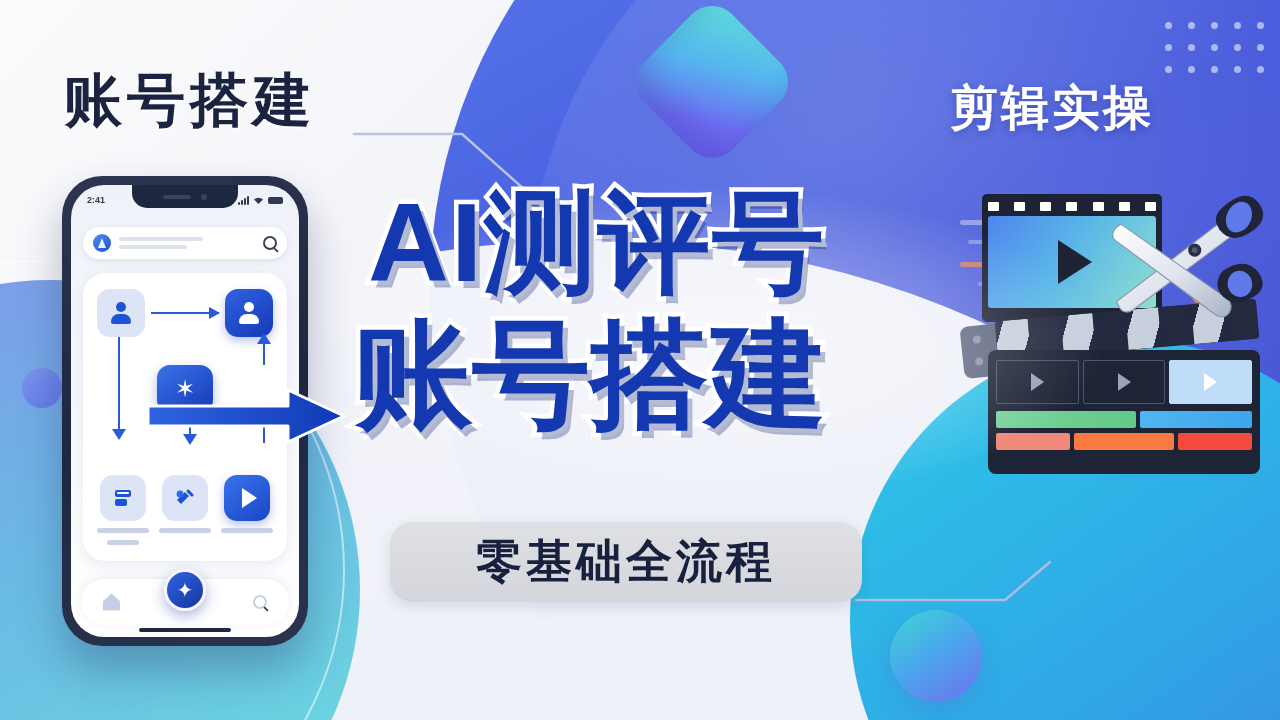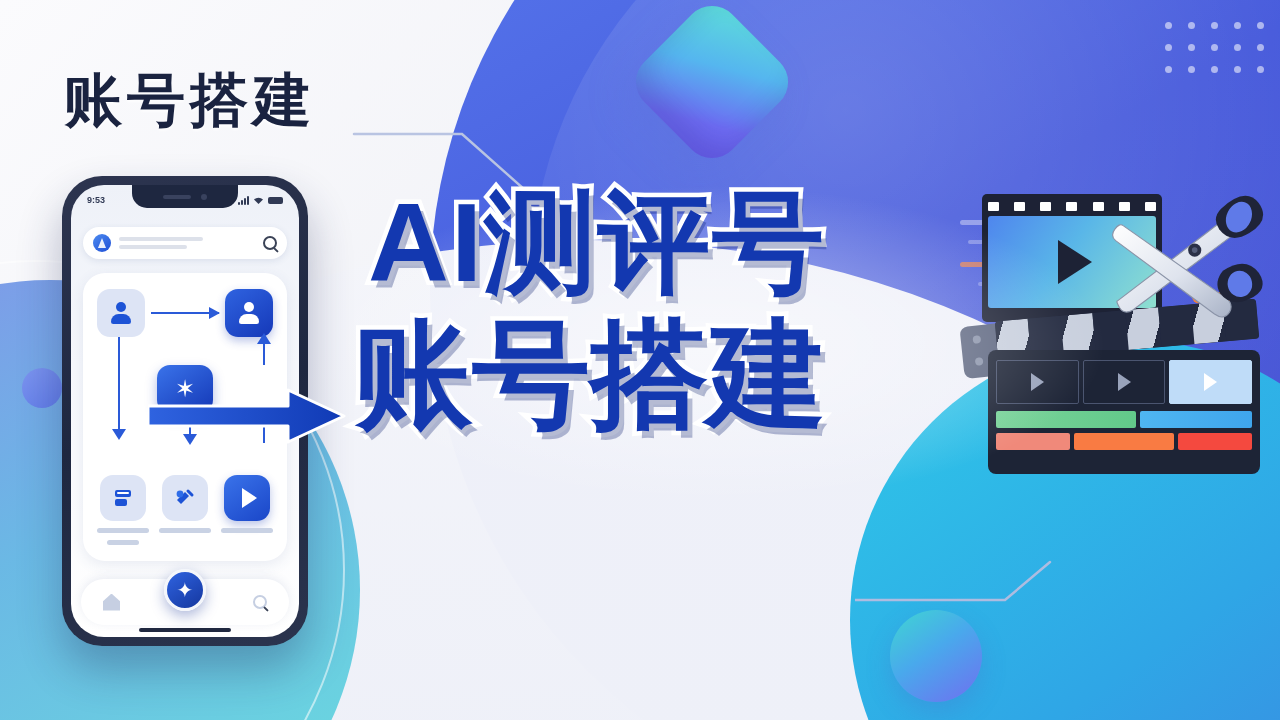--- a/index.html
+++ b/index.html
@@ -349,37 +349,41 @@
 
     <svg style="position:absolute;left:1190px;top:280px" width="70" height="40">
       <rect x="4" y="12" width="48" height="9" rx="4.5" fill="#f2813f"></rect>
       <circle cx="9" cy="16.5" r="7" fill="#f2813f"></circle>
       <circle cx="62" cy="4" r="4" fill="#8fd9ff" opacity=".7"></circle>
     </svg>
   </div>
 
   <div class="tag-left">账号搭建</div>
 
+  <div class="tag-right">剪辑实操</div>
 
   <div class="glow"></div>
 
   <div class="headline">
     <div class="hl-line l1">AI测评号</div>
     <div class="hl-line l2">账号搭建</div>
   </div>
 
+  <div class="subpill">
+    <span>零基础全流程</span>
+  </div>
 
   <div class="phone">
     <div class="phone-screen">
       <div class="notch">
         <span class="sp"></span>
         <span class="cam"></span>
       </div>
       <div class="statusbar">
-        <span>9:53</span>
+        <span>2:41</span>
         <span class="stat-icons">
           <span class="bars">
               <i></i>
               <i></i>
               <i></i>
               <i></i>
             </span>
           <svg width="11" height="9" viewBox="0 0 11 9">
             <path d="M5.5 8 L1 3.5 a6.4 6.4 0 0 1 9 0 Z" fill="#313a55"></path>
           </svg>

